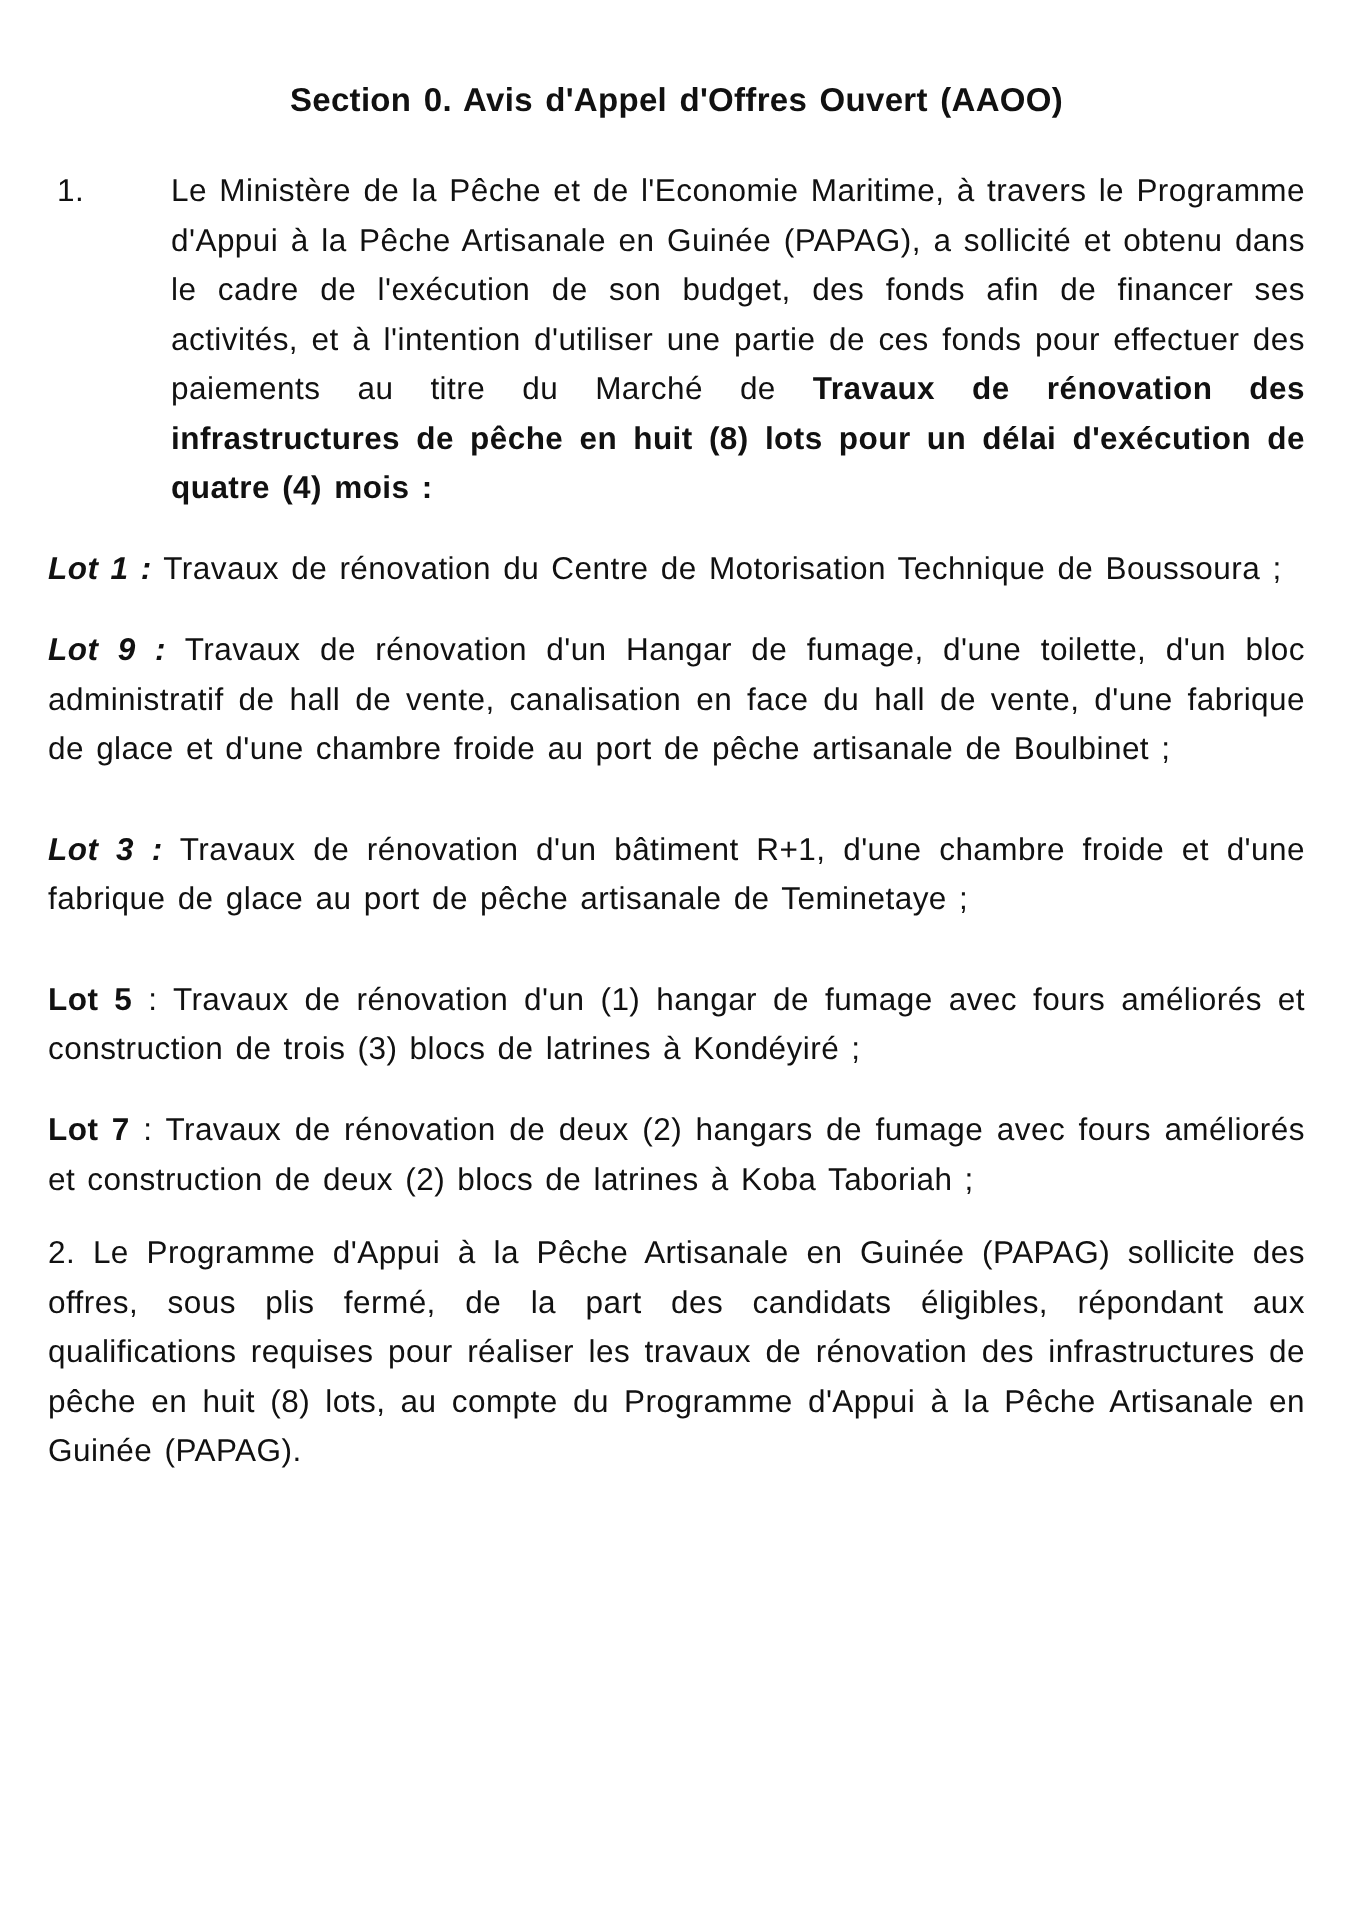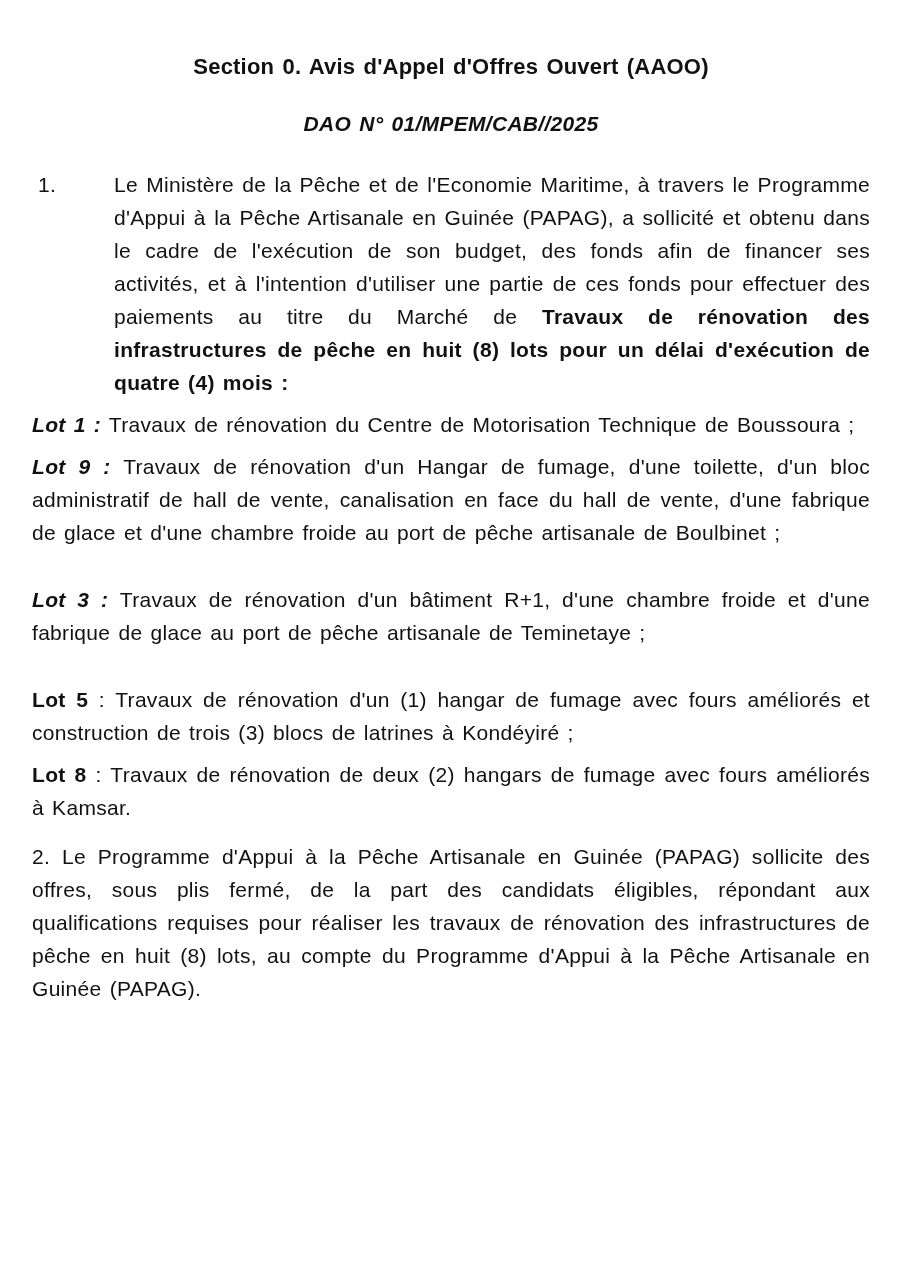--- a/index.html
+++ b/index.html
@@ -40,54 +40,53 @@
     flex: 0 0 36px;
     text-align: left;
     padding-left: 6px;
   }
   .numbered .ntext {
     flex: 1;
     text-align: justify;
     margin-left: 46px;
   }
   p.lot {
-    margin-top: 9px;
+    margin-top: 21px;
     text-align: justify;
   }
   p.lot.spaced { margin-top: 34px; }
   .lot-label { font-weight: bold; }
   .lot-label.it { font-style: italic; }
   .para2 {
     margin-top: 16px;
     text-align: justify;
   }
   b.inline-bold { font-weight: bold; }
 </style>
 </head>
 <body>
 
 <div class="page">
 
   <h1 class="doc-title">Section 0. Avis d'Appel d'Offres Ouvert (AAOO)</h1>
 
-  <h2 class="doc-subtitle">DAO N° 01/MPEM/CAB//2025</h2>
 
   <div class="numbered">
     <span class="num">1.</span>
     <p class="ntext"><span>Le Ministère de la Pêche et de l'Economie Maritime, à travers le Programme d'Appui à la Pêche Artisanale en Guinée (PAPAG), a sollicité et obtenu dans le cadre de l'exécution de son budget, des fonds afin de financer ses activités, et à l'intention d'utiliser une partie de ces fonds pour effectuer des paiements au titre du Marché de </span><b class="inline-bold">Travaux de rénovation des infrastructures de pêche en huit (8) lots pour un délai d'exécution de quatre (4) mois :</b></p>
   </div>
 
   <p class="lot"><b class="lot-label it">Lot 1 :</b><span> </span><span>Travaux de rénovation du Centre de Motorisation Technique de Boussoura ;</span></p>
 
   <p class="lot"><b class="lot-label it">Lot 9 :</b><span> </span><span>Travaux de rénovation d'un Hangar de fumage, d'une toilette, d'un bloc administratif de hall de vente, canalisation en face du hall de vente, d'une fabrique de glace et d'une chambre froide au port de pêche artisanale de Boulbinet ;</span></p>
 
   <p class="lot spaced"><b class="lot-label it">Lot 3 :</b><span> </span><span>Travaux de rénovation d'un bâtiment R+1, d'une chambre froide et d'une fabrique de glace au port de pêche artisanale de Teminetaye ;</span></p>
 
 
   <p class="lot spaced"><b class="lot-label">Lot 5</b><span> : </span><span>Travaux de rénovation d'un (1) hangar de fumage avec fours améliorés et construction de trois (3) blocs de latrines à Kondéyiré ;</span></p>
 
 
+  <p class="lot"><b class="lot-label">Lot 7</b><span> : </span><span>Travaux de rénovation de deux (2) hangars de fumage avec fours améliorés et construction de deux (2) blocs de latrines à Koba Taboriah ;</span></p>
 
-  <p class="lot"><b class="lot-label">Lot 8</b><span> : </span><span>Travaux de rénovation de deux (2) hangars de fumage avec fours améliorés à Kamsar.</span></p>
 
   <p class="para2">2. Le Programme d'Appui à la Pêche Artisanale en Guinée (PAPAG) sollicite des offres, sous plis fermé, de la part des candidats éligibles, répondant aux qualifications requises pour réaliser les travaux de rénovation des infrastructures de pêche en huit (8) lots, au compte du Programme d'Appui à la Pêche Artisanale en Guinée (PAPAG).</p>
 
 </div>
 
 </body></html>

